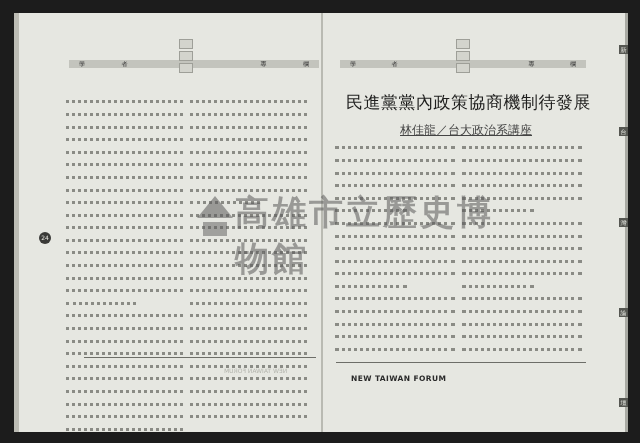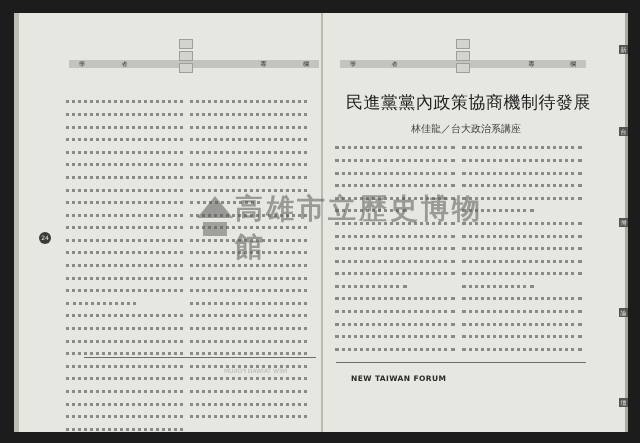--- a/index.html
+++ b/index.html
@@ -50,40 +50,40 @@
     .col .line::before { content: ""; display: inline-block; width: 100%; height: 3px; border-top: 3px dotted #6c6d67; vertical-align: middle; opacity: 0.75; }
     .col .line.short::before { width: 60%; }
     .col .subhead { font-weight: bold; color: #222; font-size: 7px; height: 12.6px; }
 
     .article-title {
       position: absolute; left: 341px; top: 91px; width: 250px; text-align: right;
       font-size: 17px; color: #1f1f1e; letter-spacing: 0.5px; font-family: "DejaVu Serif", serif;
     }
     .byline {
       position: absolute; left: 341px; top: 122px; width: 250px; text-align: center;
-      font-size: 10px; color: #444;
+      font-size: 12px; color: #444; text-decoration: underline;
     }
     .rule { position: absolute; height: 1px; background: #6d6e68; }
     .left-rule { left: 65px; top: 344px; width: 232px; }
     .right-rule { left: 336px; top: 362px; width: 250px; }
 
     .footer-brand {
       position: absolute; left: 351px; top: 374px; font-family: "DejaVu Sans", sans-serif;
       font-weight: bold; font-size: 7.5px; letter-spacing: 0.4px; color: #2a2a2a;
     }
     .bleed-through {
       position: absolute; left: 205px; top: 354px; font-family: "DejaVu Sans", sans-serif;
       font-size: 6px; color: #b3b4ad; transform: scaleX(-1);
     }
     .watermark {
       position: absolute; left: 195px; top: 190px; width: 300px; height: 80px; pointer-events: none;
     }
     .watermark .wm-zh {
       position: absolute; left: 40px; top: 0; font-family: "DejaVu Sans", sans-serif;
-      font-size: 28px; font-weight: bold; color: rgba(90,90,90,0.55); letter-spacing: 3px;
+      font-size: 34px; font-weight: bold; color: rgba(90,90,90,0.55); letter-spacing: 3px;
     }
     .watermark .wm-en {
       position: absolute; left: 42px; top: 42px; font-family: "DejaVu Sans", sans-serif;
       font-size: 14.5px; color: rgba(90,90,90,0.55); letter-spacing: 1px;
     }
     .watermark .wm-logo {
       position: absolute; left: 2px; top: 6px; width: 0; height: 0;
       border-left: 18px solid transparent; border-right: 18px solid transparent;
       border-bottom: 22px solid rgba(90,90,90,0.55);
     }

